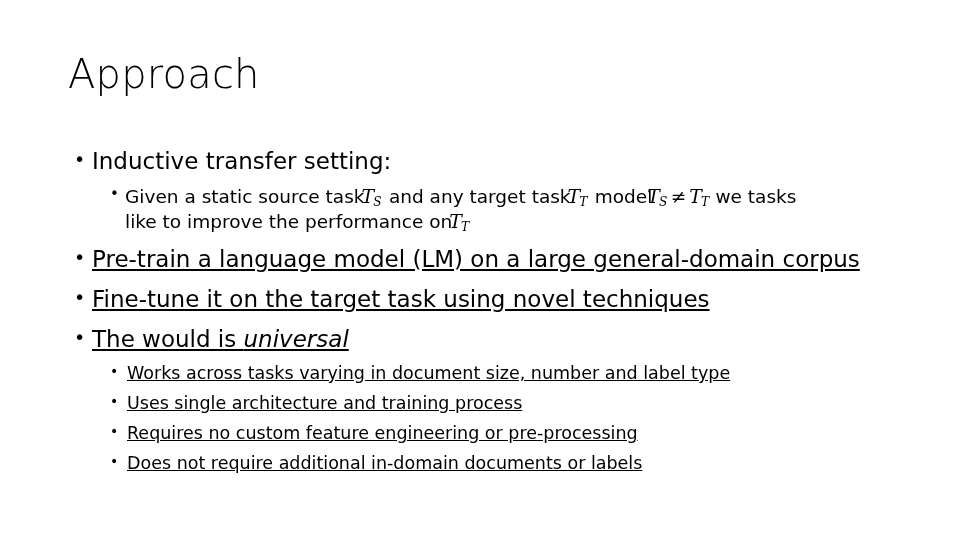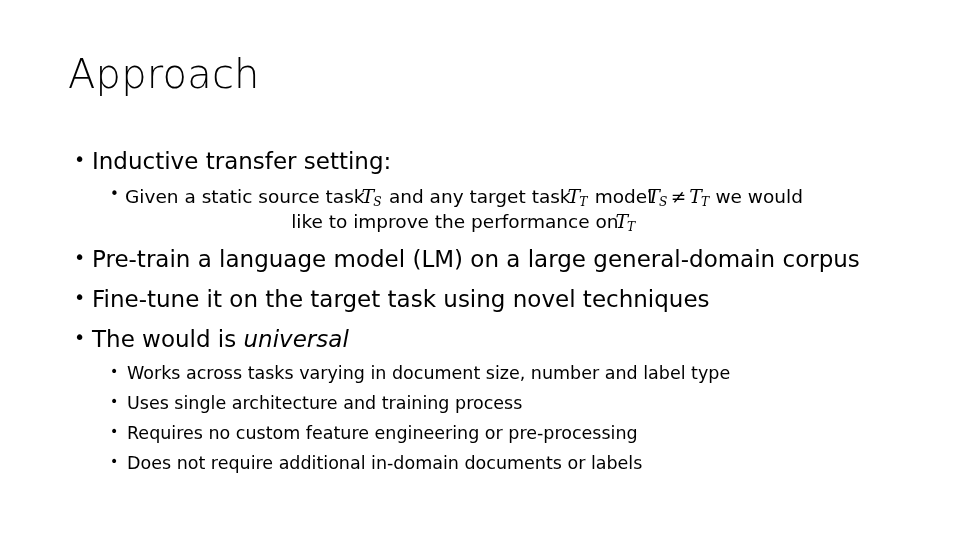--- a/index.html
+++ b/index.html
@@ -53,21 +53,20 @@
   }
 
   .bullet-mark {
     flex: 0 0 auto;
     display: inline-block;
     text-align: left;
   }
 
   .bullet-text {
     flex: 0 1 auto;
-    text-align: center;
   }
 
   
   .lvl1 {
     left: 74px;
     font-size: 23px;
     line-height: 1.18;
     font-weight: 400;
   }
   .lvl1 .bullet-mark {
@@ -139,20 +138,21 @@
   .math-tight {
     margin-left: -3px;
     margin-right: 1px;
   }
   .math-overlap {
     margin-left: -5px;
   }
 
   .nowrap {
     white-space: nowrap;
+    text-decoration: underline;
   }
 </style>
 </head>
 <body>
 
 <div class="slide">
 
   <div class="slide-title">Approach</div>
 
   <div class="body">
@@ -161,21 +161,21 @@
       <span class="bullet-mark">•</span>
       <span class="bullet-text">Inductive transfer setting:</span>
     </div>
 
     <div class="bullet-row lvl2" style="top:184px; width:800px;">
       <span class="bullet-mark">•</span>
       <span class="bullet-text">
         <span>Given a static source task</span><span class="math math-tight"><span class="cal">T</span><span class="sub">S</span></span>
         <span>and any target task</span><span class="math math-tight"><span class="cal">T</span><span class="sub">T</span></span>
         <span>model</span><span class="math math-overlap"><span class="cal">T</span><span class="sub">S</span></span><span class="math-op">≠</span><span class="math"><span class="cal">T</span><span class="sub">T</span></span>
-        <span>we would</span><br>
+        <span>we tasks</span><br>
         <span>like to improve the performance on</span><span class="math math-tight"><span class="cal">T</span><span class="sub">T</span></span>
       </span>
     </div>
 
     <div class="bullet-row lvl1" style="top:246px;">
       <span class="bullet-mark">•</span>
       <span class="bullet-text nowrap">Pre-train a language model (LM) on a large general-domain corpus</span>
     </div>
 
     <div class="bullet-row lvl1" style="top:286px;">

